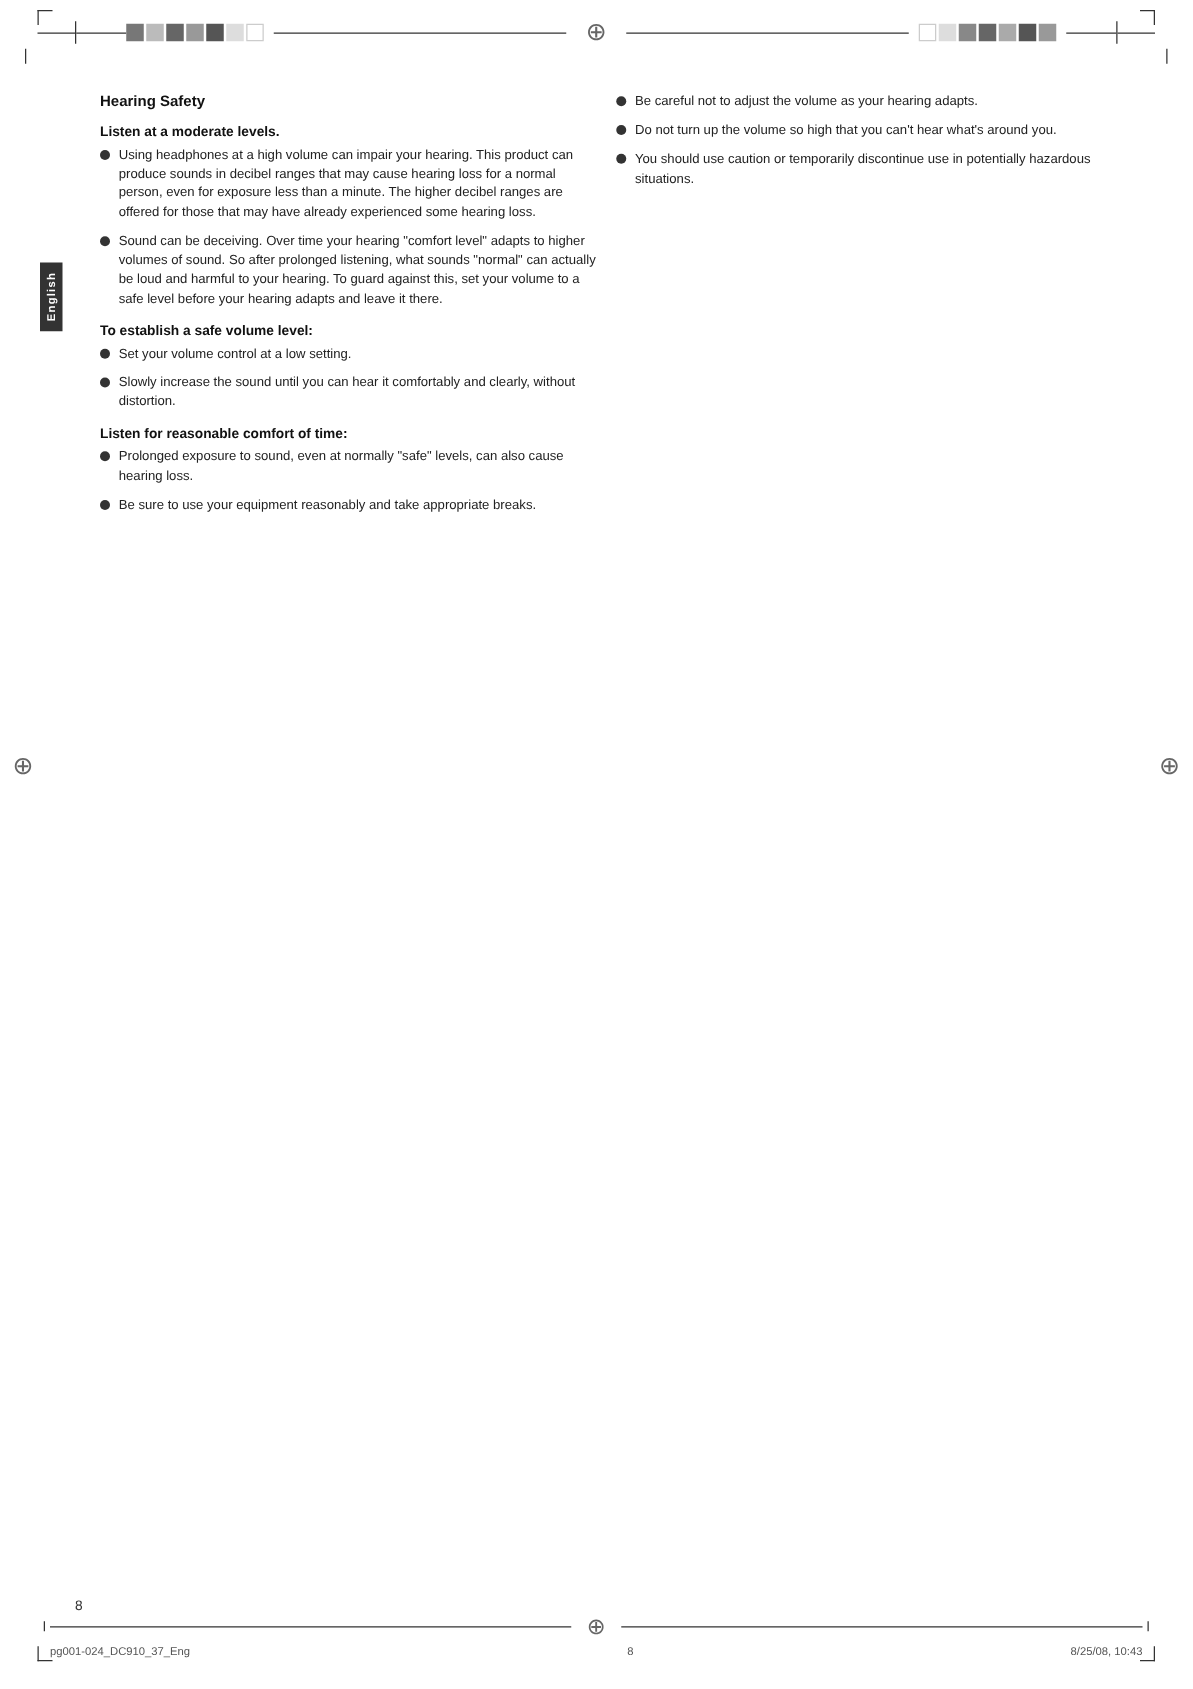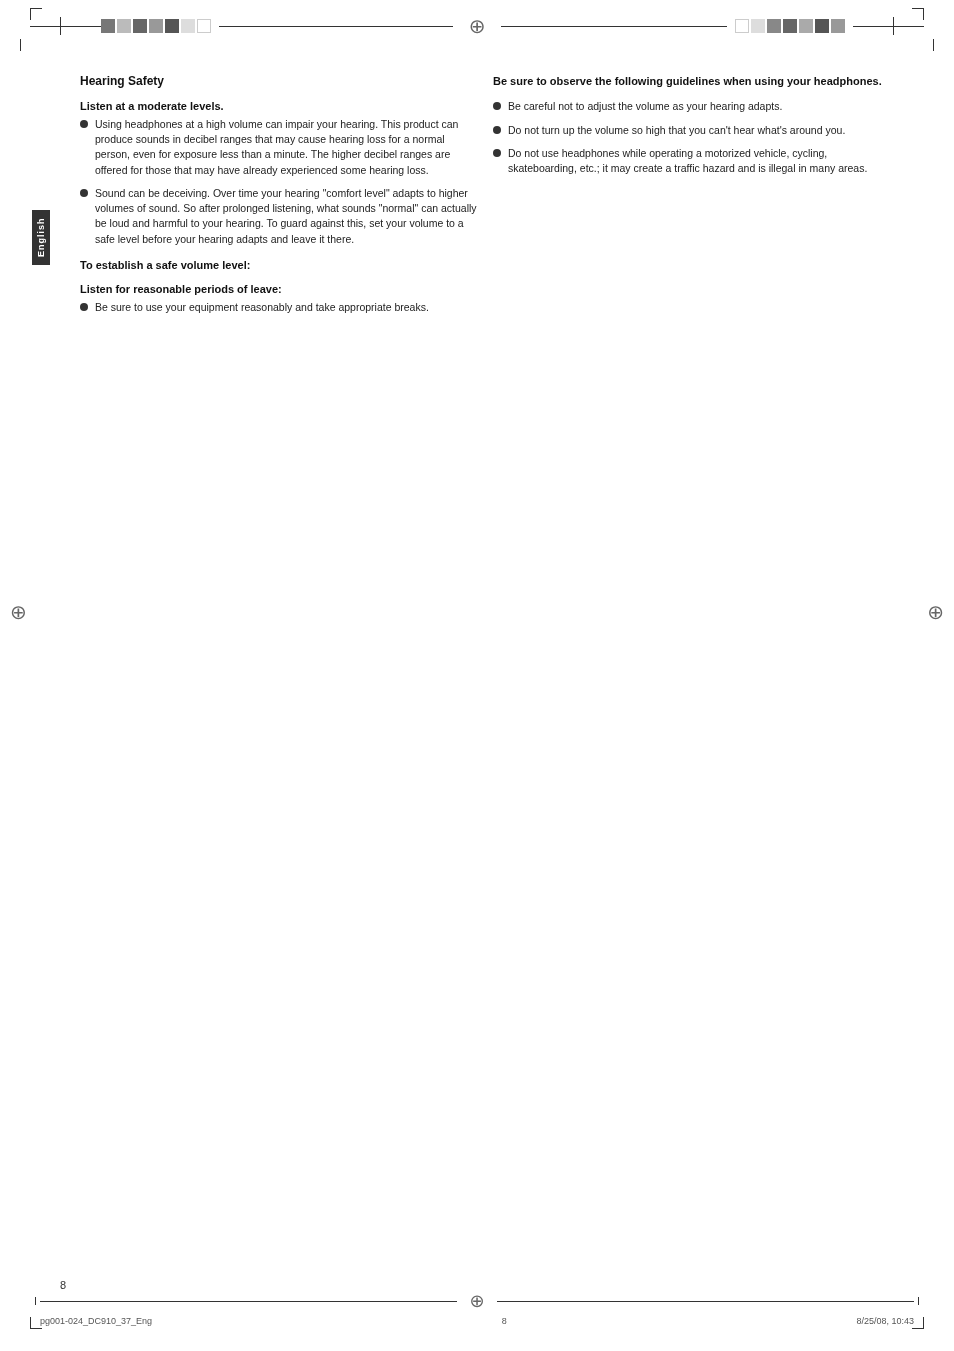--- a/index.html
+++ b/index.html
@@ -171,46 +171,59 @@
           <span>Using headphones at a high volume can impair your hearing. This product can produce sounds in decibel ranges that may cause hearing loss for a normal person, even for exposure less than a minute. The higher decibel ranges are offered for those that may have already experienced some hearing loss.</span>
         </li>
         <li>
           <span class="bullet-dot"></span>
           <span>Sound can be deceiving. Over time your hearing "comfort level" adapts to higher volumes of sound. So after prolonged listening, what sounds "normal" can actually be loud and harmful to your hearing. To guard against this, set your volume to a safe level before your hearing adapts and leave it there.</span>
         </li>
       </ul>
 
       <h3 class="sub-title">To establish a safe volume level:</h3>
 
-
-      <h3 class="sub-title">Listen for reasonable periods of leave:</h3>
-
-      <ul class="bullet-list">
+      <ul class="bullet-list">
+        <li>
+          <span class="bullet-dot"></span>
+          <span>Set your volume control at a low setting.</span>
+        </li>
+        <li>
+          <span class="bullet-dot"></span>
+          <span>Slowly increase the sound until you can hear it comfortably and clearly, without distortion.</span>
+        </li>
+      </ul>
+
+      <h3 class="sub-title">Listen for reasonable comfort of time:</h3>
+
+      <ul class="bullet-list">
+        <li>
+          <span class="bullet-dot"></span>
+          <span>Prolonged exposure to sound, even at normally "safe" levels, can also cause hearing loss.</span>
+        </li>
         <li>
           <span class="bullet-dot"></span>
           <span>Be sure to use your equipment reasonably and take appropriate breaks.</span>
         </li>
       </ul>
     </div>
 
     <div class="right-column">
-      <h2 class="right-title">Be sure to observe the following guidelines when using your headphones.</h2>
 
       <ul class="bullet-list">
         <li>
           <span class="bullet-dot"></span>
           <span>Be careful not to adjust the volume as your hearing adapts.</span>
         </li>
         <li>
           <span class="bullet-dot"></span>
           <span>Do not turn up the volume so high that you can't hear what's around you.</span>
         </li>
         <li>
           <span class="bullet-dot"></span>
-          <span>Do not use headphones while operating a motorized vehicle, cycling, skateboarding, etc.; it may create a traffic hazard and is illegal in many areas.</span>
+          <span>You should use caution or temporarily discontinue use in potentially hazardous situations.</span>
         </li>
       </ul>
     </div>
 
   </div>
 
   <div class="page-num">8</div>
 
   <div style="position:absolute; bottom:25px; left:0; right:0; padding:0 35px;">
     <div style="display:flex; align-items:center; margin-bottom:4px;">

